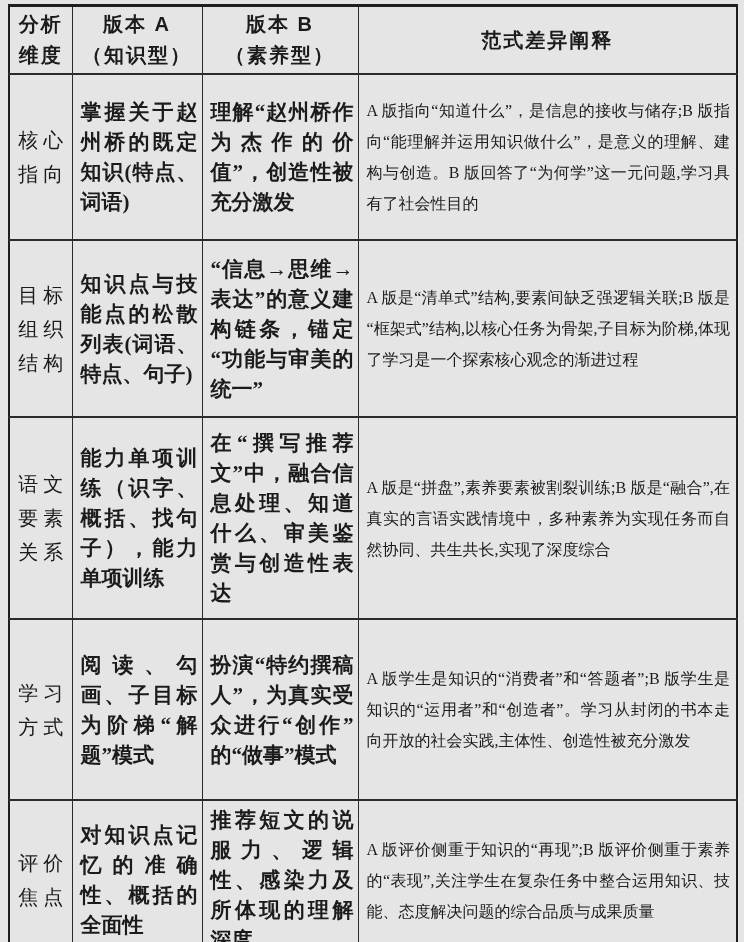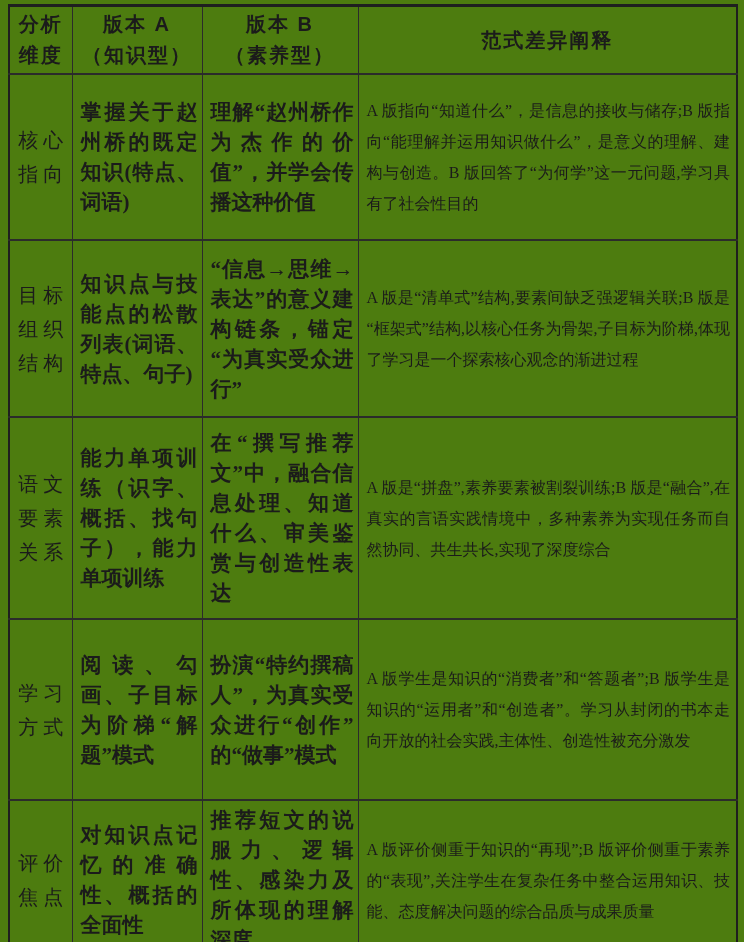--- a/index.html
+++ b/index.html
@@ -11,21 +11,21 @@
     height: 942px;
     position: relative;
     background: #ffffff;
     font-family: "Liberation Serif", "DejaVu Serif", serif;
     color: #1b1b1b;
     overflow: hidden;
   }
   .scan-page {
     position: absolute;
     inset: 0;
-    background: #4d7c0f;
+    background: #e5e5e5;
   }
   table.cmp {
     position: absolute;
     left: 8px;
     top: 4px;
     width: 728px;
     height: 934px;
     border-collapse: collapse;
     table-layout: fixed;
     border: 2px solid #1f1f1f;
@@ -99,29 +99,29 @@
         <th>版本 B
 （素养型）</th>
         <th>范式差异阐释</th>
       </tr>
     </thead>
     <tbody>
       <tr class="r0">
         <td class="cell-dim">核心
 指向</td>
         <td class="cell-a">掌握关于赵州桥的既定知识(特点、词语)</td>
-        <td class="cell-b">理解“赵州桥作为杰作的价值”，并学会传播这种价值</td>
+        <td class="cell-b">理解“赵州桥作为杰作的价值”，创造性被充分激发</td>
         <td class="cell-exp">A 版指向“知道什么”，是信息的接收与储存;B 版指向“能理解并运用知识做什么”，是意义的理解、建构与创造。B 版回答了“为何学”这一元问题,学习具有了社会性目的</td>
       </tr>
       <tr class="r1">
         <td class="cell-dim">目标
 组织
 结构</td>
         <td class="cell-a">知识点与技能点的松散列表(词语、特点、句子)</td>
-        <td class="cell-b">“信息→思维→表达”的意义建构链条，锚定“为真实受众进行”</td>
+        <td class="cell-b">“信息→思维→表达”的意义建构链条，锚定“功能与审美的统一”</td>
         <td class="cell-exp">A 版是“清单式”结构,要素间缺乏强逻辑关联;B 版是“框架式”结构,以核心任务为骨架,子目标为阶梯,体现了学习是一个探索核心观念的渐进过程</td>
       </tr>
       <tr class="r2">
         <td class="cell-dim">语文
 要素
 关系</td>
         <td class="cell-a">能力单项训练（识字、概括、找句子），能力单项训练</td>
         <td class="cell-b">在“撰写推荐文”中，融合信息处理、知道什么、审美鉴赏与创造性表达</td>
         <td class="cell-exp">A 版是“拼盘”,素养要素被割裂训练;B 版是“融合”,在真实的言语实践情境中，多种素养为实现任务而自然协同、共生共长,实现了深度综合</td>
       </tr>

